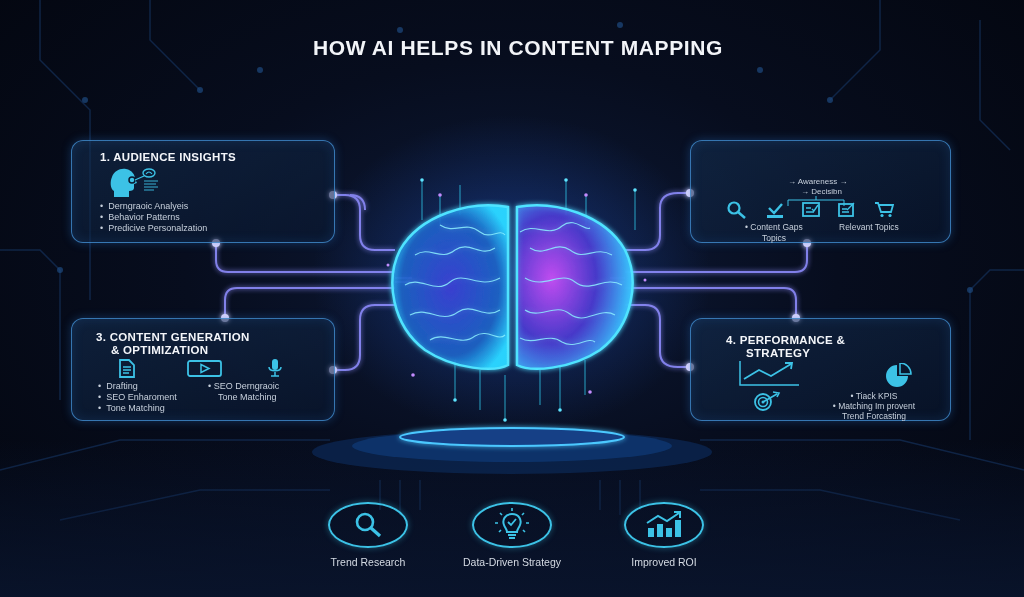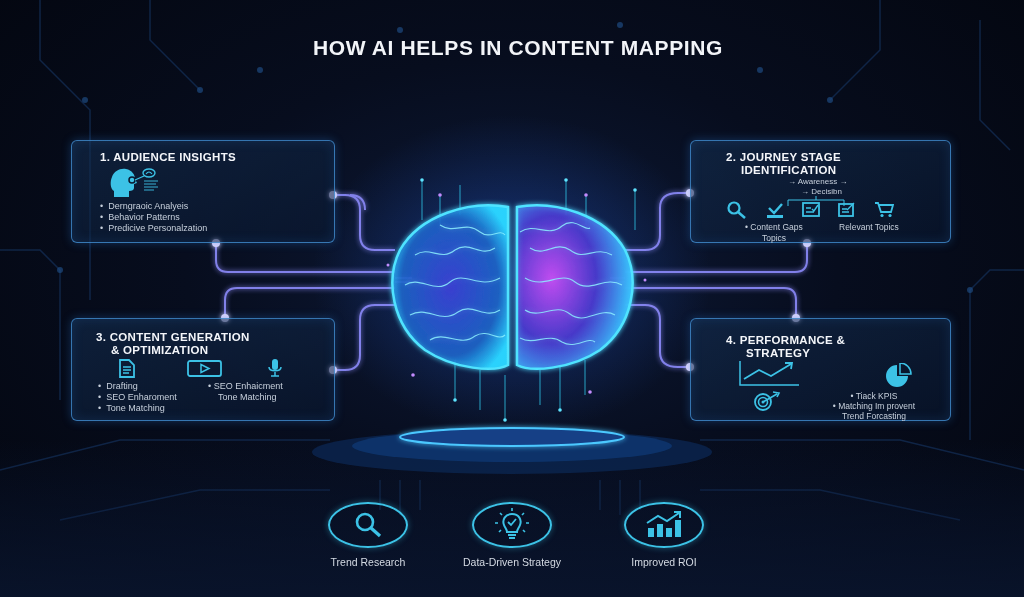--- a/index.html
+++ b/index.html
@@ -13,21 +13,21 @@
   .bg-circuit { position: absolute; inset: 0; z-index: 0; }
   .title {
     position: absolute; top: 36px; left: 0; width: 1024px; text-align: center;
     font-size: 21px; font-weight: bold; letter-spacing: 0.6px; color: #f2f4f8;
     z-index: 3;
     padding-left: 12px;
   }
   .panel {
     position: absolute; z-index: 3;
     border: 1.5px solid rgba(70,150,220,0.75);
-    border-radius: 6px;
+    border-radius: 12px;
     background: linear-gradient(160deg, rgba(22,50,85,0.55), rgba(10,25,50,0.55));
     box-shadow: 0 0 10px rgba(40,120,210,0.35), inset 0 0 12px rgba(40,110,190,0.2);
   }
   .panel h2 {
     font-size: 11.5px; font-weight: bold; letter-spacing: 0.3px; color: #f4f6fa; line-height: 13px;
   }
   .panel ul { list-style: none; font-size: 9px; color: #c7d0dc; line-height: 11px; }
   .panel ul li::before { content: "•"; margin-right: 5px; color: #c7d0dc; }
   .panel .plain { font-size: 9px; color: #c7d0dc; line-height: 11px; }
   .icon { position: absolute; }
@@ -212,24 +212,20 @@
       </g>
   </svg>
   <ul style="position:absolute;left:28px;top:60px;">
     <li>Derngraoic Analyeis</li>
     <li>Behavior Patterns</li>
     <li>Predicive Personalzation</li>
   </ul>
 </div>
 
 <div class="panel" id="p2">
-  <h2 style="position:absolute;left:35px;top:10px;">
-    <span>2. JOURNEY STAGE</span><br>
-    <span style="padding-left:15px;">IDENTIFICATION</span>
-  </h2>
   <div class="plain" style="position:absolute;left:97px;top:36px;font-size:8px;line-height:10px;">
     <span>→ Awareness →</span><br>
     <span style="padding-left:13px;">→ Decisibn</span>
   </div>
   <svg class="icon" style="left:95px;top:55px;" width="60" height="10" viewBox="0 0 60 10">
     <path d="M2 10 V4 H58 V10 M30 4 V0" stroke="#3cc2e6" stroke-width="1" fill="none"></path>
   </svg>
   <div style="position:absolute;left:35px;top:60px;display:flex;gap:18px;">
     <svg width="22" height="18" viewBox="0 0 22 18">
         <circle cx="8" cy="7" r="5.5" stroke="#3cc2e6" stroke-width="2.2" fill="none"></circle>
@@ -276,21 +272,21 @@
   <svg class="icon" style="left:195px;top:39px;" width="16" height="20" viewBox="0 0 16 20">
       <rect x="5" y="1" width="6" height="11" rx="3" fill="#3cc2e6"></rect>
       <path d="M2 9 C2 14 14 14 14 9 M8 14 V18 M4 18 H12" stroke="#3cc2e6" stroke-width="1.5" fill="none"></path>
     </svg>
   <ul style="position:absolute;left:26px;top:62px;">
     <li>Drafting</li>
     <li>SEO Enharoment</li>
     <li>Tone Matching</li>
   </ul>
   <div class="plain" style="position:absolute;left:136px;top:62px;">
-    <span>• </span><span>SEO Enhaicment</span><br>
+    <span>• </span><span>SEO Derngraoic</span><br>
     <span style="padding-left:10px;">Tone Matching</span>
   </div>
 </div>
 
 <div class="panel" id="p4">
   <h2 style="position:absolute;left:35px;top:15px;">
     <span>4. PERFORMANCE &amp;</span><br>
     <span style="padding-left:20px;">STRATEGY</span>
   </h2>
   <svg class="icon" style="left:48px;top:42px;" width="62" height="26" viewBox="0 0 62 26">

